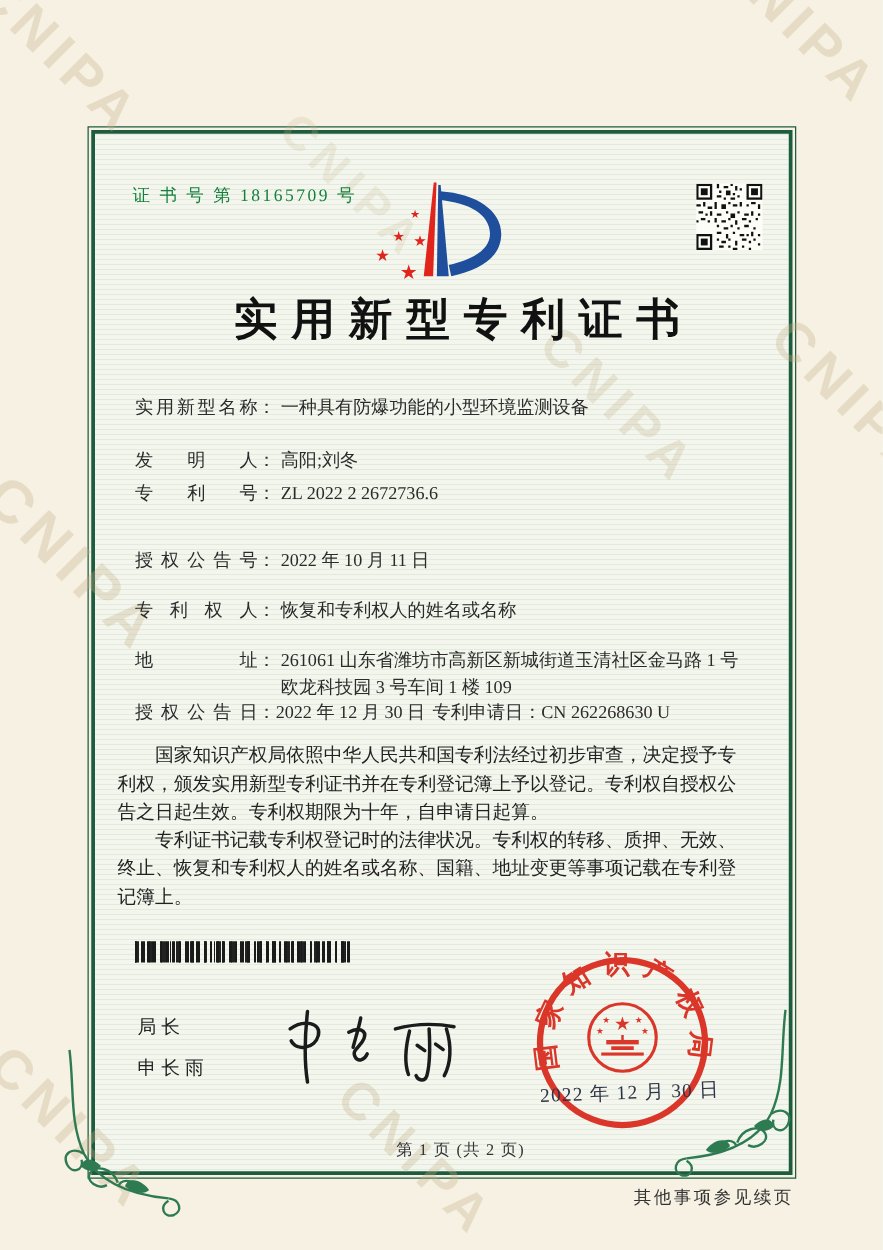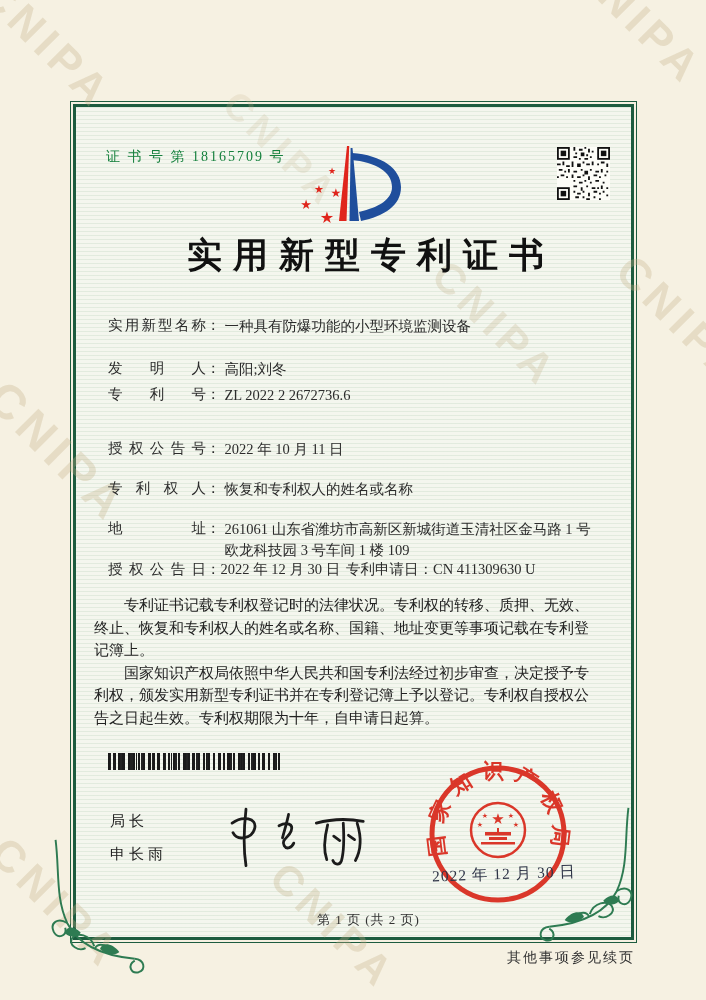--- a/index.html
+++ b/index.html
@@ -167,27 +167,27 @@
     <div class="row" style="top:519px;">
       <span class="flabel">地址</span><span>：</span><span class="fvalue">261061 山东省潍坊市高新区新城街道玉清社区金马路 1 号
 欧龙科技园 3 号车间 1 楼 109</span>
     </div>
 
     <div class="row" style="top:560px;">
       <span class="grant-pair" style="left:0;">
         <span class="flabel">授权公告日</span><span>：</span><span>2022 年 12 月 30 日</span>
       </span>
       <span class="grant-pair" style="left:238px;">
-        <span>专利申请日</span><span>：</span><span>CN 411309630 U</span>
+        <span>专利申请日</span><span>：</span><span>CN 262268630 U</span>
       </span>
     </div>
 
     <div class="paras">
+      <p>国家知识产权局依照中华人民共和国专利法经过初步审查，决定授予专利权，颁发实用新型专利证书并在专利登记簿上予以登记。专利权自授权公告之日起生效。专利权期限为十年，自申请日起算。</p>
       <p>专利证书记载专利权登记时的法律状况。专利权的转移、质押、无效、终止、恢复和专利权人的姓名或名称、国籍、地址变更等事项记载在专利登记簿上。</p>
-      <p>国家知识产权局依照中华人民共和国专利法经过初步审查，决定授予专利权，颁发实用新型专利证书并在专利登记簿上予以登记。专利权自授权公告之日起生效。专利权期限为十年，自申请日起算。</p>
     </div>
 
     <div class="barcode"></div>
 
     <div class="sig-title">局长</div>
     <div class="sig-name">申长雨</div>
 
     <svg class="signature-svg" width="165" height="82" viewBox="0 0 190 85">
       <g stroke="#1b1b1b" stroke-width="3.2" fill="none" stroke-linecap="round">
         <path d="M38,14 C36,32 34,54 38,79"></path>

